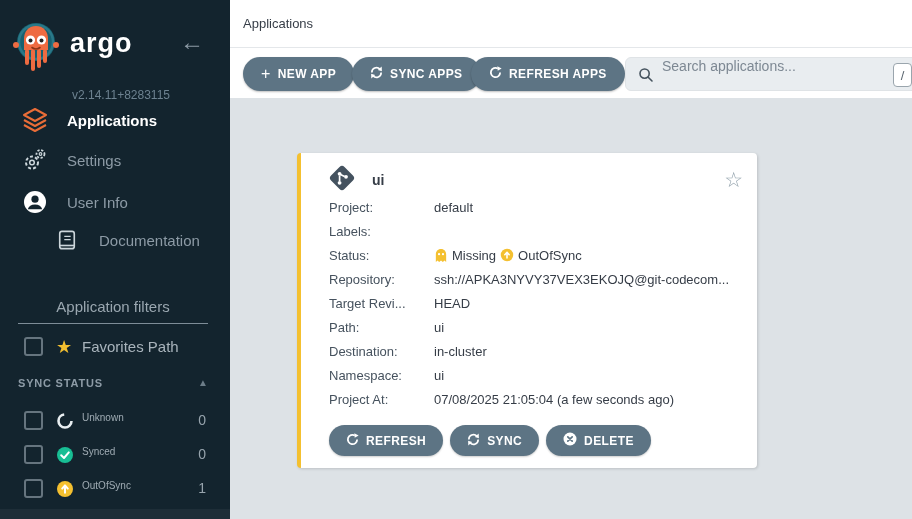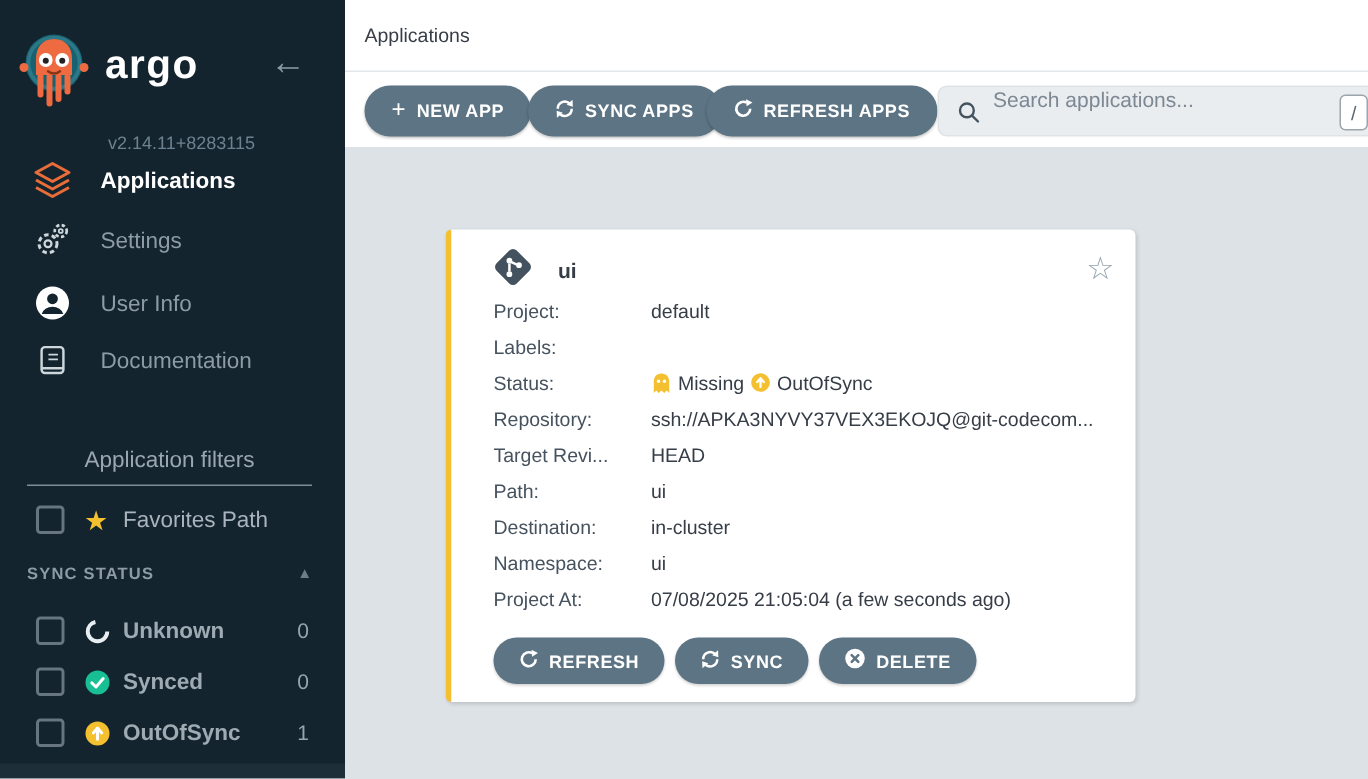--- a/index.html
+++ b/index.html
@@ -25,21 +25,21 @@
   .fav-row .checkbox { left:24px; top:1px; }
   .fav-star { position:absolute; left:56px; top:0; color:#f4c030; font-size:18px; line-height:22px; }
   .fav-label { position:absolute; left:82px; top:2px; color:#a9b4bc; font-size:15px; }
 
   .section-header { position:absolute; top:377px; left:18px; color:#8d9ba6; font-size:11px; font-weight:700; letter-spacing:0.8px; }
   .section-collapse { position:absolute; top:377px; right:22px; color:#6c7d88; font-size:10px; cursor:pointer; }
 
   .filter-row { position:absolute; left:0; width:230px; height:22px; }
   .filter-row .checkbox { left:24px; top:1px; }
   .filter-icon { position:absolute; left:56px; top:2px; width:18px; height:18px; }
-  .filter-label { position:absolute; left:82px; top:2px; color:#9fabb3; font-size:15px; font-weight:700; }
+  .filter-label { position:absolute; left:82px; top:2px; color:#9fabb3; font-size:10px; font-weight:400; }
   .filter-count { position:absolute; right:24px; top:2px; color:#97a4ad; font-size:14px; }
 
   .sidebar-footer { position:absolute; left:0; bottom:0; width:230px; height:10px; background:#1e2e38; }
 
   
   .main { position:absolute; left:230px; top:0; width:682px; height:519px; overflow:hidden; }
   .page-header { position:absolute; left:0; top:0; width:682px; height:48px; background:#fff; border-bottom:1px solid #e4e7ea; }
   .page-title { position:absolute; left:13px; top:16px; font-size:13px; font-weight:500; color:#363d47; }
   .toolbar { position:absolute; left:0; top:48px; width:682px; height:50px; background:#fff; }
   .pill-btn { position:absolute; top:9px; height:34px; border:none; border-radius:17px; background:#5d7484; color:#fff;
@@ -127,21 +127,21 @@
     <span class="nav-icon">
       <svg width="24" height="24" viewBox="0 0 24 24">
         <circle cx="12" cy="12" r="11" fill="#ffffff"></circle>
         <circle cx="12" cy="9.2" r="3.6" fill="#13242e"></circle>
         <path d="M4.8 19.3 a7.4 6.2 0 0 1 14.4 0 Z" fill="#13242e"></path>
       </svg>
     </span>
     <span class="nav-label">User Info</span>
   </div>
 
-  <div class="nav-item" style="top:224px;">
+  <div class="nav-item" style="top:224px;margin-left:32px;">
     <span class="nav-icon">
       <svg width="20" height="23" viewBox="0 0 22 24">
         <rect x="3" y="2" width="16" height="19" rx="2.5" fill="none" stroke="#ccd6db" stroke-width="1.8"></rect>
         <path d="M3 17.5 h16" stroke="#ccd6db" stroke-width="1.8"></path>
         <path d="M8 7.5 h7 M8 11 h7" stroke="#ccd6db" stroke-width="1.4"></path>
       </svg>
     </span>
     <span class="nav-label">Documentation</span>
   </div>
 

